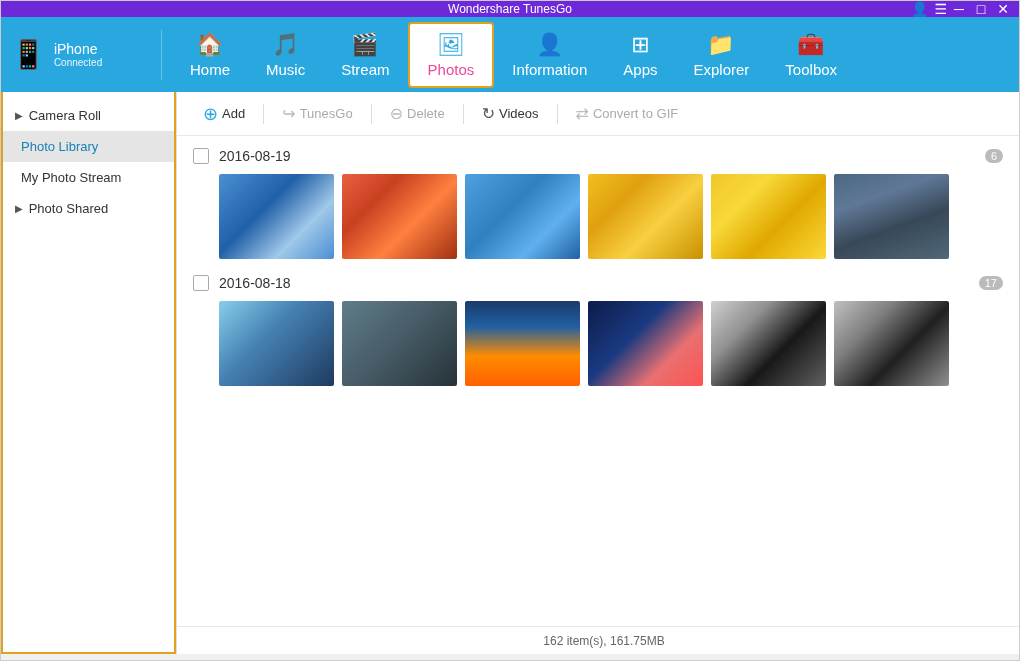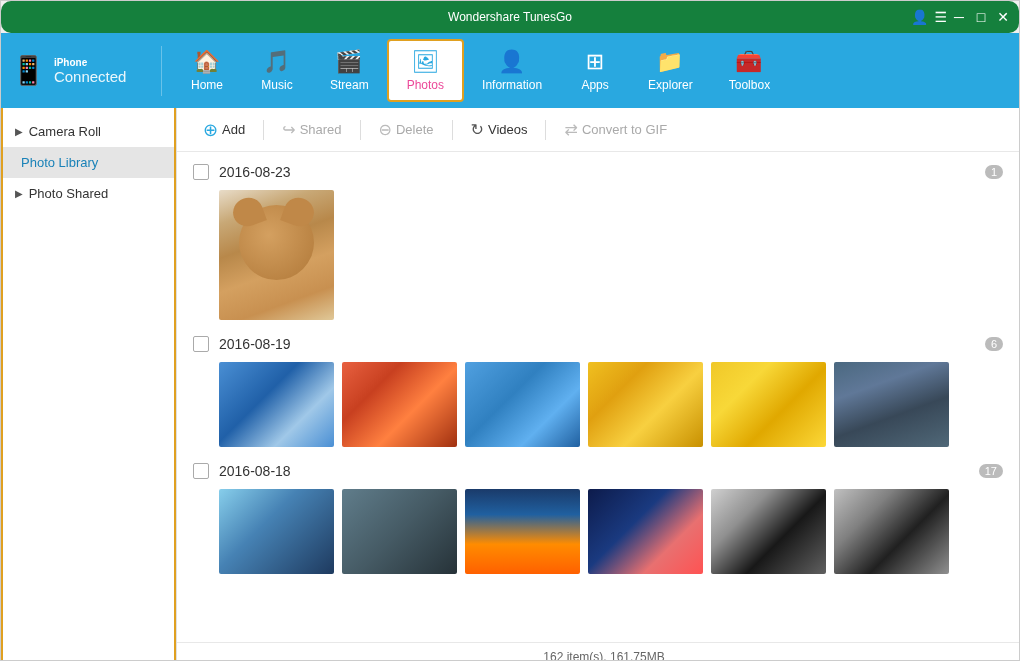--- a/index.html
+++ b/index.html
@@ -1,28 +1,27 @@
 <!DOCTYPE html>
 <html><head>
   <meta charset="utf-8">
   <style>
     * { margin: 0; padding: 0; box-sizing: border-box; }
     body { width: 1020px; height: 661px; font-family: Arial, sans-serif; overflow: hidden; background: #f0f0f0; border: 1px solid #ccc; }
 
     
     .title-bar {
-      background: #15803d;
-      height: 32px;
+      background: #6d28d9;
+      height: 16px;
       display: flex;
       align-items: center;
       justify-content: center;
       color: white;
       font-size: 12px;
       position: relative;
-      border-radius: 10px;
     }
     .title-bar-controls {
       position: absolute;
       right: 8px;
       display: flex;
       gap: 6px;
       align-items: center;
     }
     .title-bar-btn {
       color: white;
@@ -51,22 +50,22 @@
       align-items: center;
       color: white;
       margin-right: 20px;
       min-width: 130px;
     }
     .device-icon {
       font-size: 28px;
       margin-right: 8px;
     }
     .device-text { font-size: 13px; }
-    .device-text .device-name { font-weight: bold; font-size: 10px; }
-    .device-text .device-status { font-size: 15px; opacity: 0.9; }
+    .device-text .device-name { font-weight: normal; font-size: 14px; }
+    .device-text .device-status { font-size: 10px; opacity: 0.9; }
     .nav-divider {
       width: 1px;
       height: 50px;
       background: rgba(255,255,255,0.3);
       margin-right: 10px;
     }
     .nav-items {
       display: flex;
       gap: 0;
       flex: 1;
@@ -82,21 +81,21 @@
       border-radius: 4px;
       min-width: 70px;
     }
     .nav-item.active {
       background: white;
       color: #29a8e0;
       border: 2px solid #e0a020;
       border-radius: 4px;
     }
     .nav-item .nav-icon { font-size: 22px; margin-bottom: 3px; }
-    .nav-item .nav-label { font-size: 12px; }
+    .nav-item .nav-label { font-size: 15px; }
     .nav-item.active .nav-icon { color: #29a8e0; }
     .nav-item.active .nav-label { color: #ec4899; }
 
     
     .main-layout {
       display: flex;
       height: calc(661px - 24px - 75px);
     }
 
     
@@ -282,72 +281,60 @@
   <div class="sidebar">
     <div class="sidebar-item">
       <span class="arrow">▶</span>
       <span class="item-label">Camera Roll</span>
     </div>
     <div class="sidebar-item active">
       <span class="arrow"></span>
       <span class="item-label">Photo Library</span>
     </div>
     <div class="sidebar-item">
+      <span class="arrow"></span>
+      <span class="item-label">My Photo Stream</span>
+    </div>
+    <div class="sidebar-item">
       <span class="arrow">▶</span>
       <span class="item-label">Photo Shared</span>
     </div>
   </div>
 
   <div class="content-area">
 
     <div class="toolbar">
       <button class="toolbar-btn">
         <span class="btn-icon" style="color:#29a8e0;font-size:18px;">⊕</span>
         <span>Add</span>
       </button>
       <div class="toolbar-sep"></div>
       <button class="toolbar-btn disabled">
         <span class="btn-icon">↪</span>
-        <span>Shared</span>
+        <span>TunesGo</span>
       </button>
       <div class="toolbar-sep"></div>
       <button class="toolbar-btn disabled">
         <span class="btn-icon">⊖</span>
         <span>Delete</span>
       </button>
       <div class="toolbar-sep"></div>
       <button class="toolbar-btn">
         <span class="btn-icon">↻</span>
         <span>Videos</span>
       </button>
       <div class="toolbar-sep"></div>
       <button class="toolbar-btn disabled">
         <span class="btn-icon">⇄</span>
         <span>Convert to GIF</span>
       </button>
     </div>
 
     <div class="scroll-area">
 
-      <div class="date-group">
-        <div class="date-header">
-          <div class="date-checkbox"></div>
-          <span class="date-label">2016-08-23</span>
-          <span class="date-count">1</span>
-        </div>
-        <div class="photo-grid">
-
-          <div style="width:115px;height:130px;background:linear-gradient(160deg,#e8dcc8 0%,#c8a876 20%,#b8884a 40%,#d4a060 60%,#c89050 80%,#e0c898 100%);border-radius:2px;position:relative;overflow:hidden;">
-
-            <div style="position:absolute;top:15px;left:20px;width:75px;height:75px;border-radius:50%;background:radial-gradient(ellipse at 40% 40%,#d4a060,#b07838);"></div>
-            <div style="position:absolute;top:8px;left:14px;width:30px;height:28px;border-radius:50% 50% 0 50%;background:#c08848;transform:rotate(-20deg);"></div>
-            <div style="position:absolute;top:8px;left:65px;width:30px;height:28px;border-radius:50% 50% 50% 0;background:#c08848;transform:rotate(20deg);"></div>
-          </div>
-        </div>
-      </div>
 
       <div class="date-group">
         <div class="date-header">
           <div class="date-checkbox"></div>
           <span class="date-label">2016-08-19</span>
           <span class="date-count">6</span>
         </div>
         <div class="photo-grid">
           <div style="width:115px;height:85px;background:linear-gradient(135deg,#4a8fd4 0%,#2060a8 40%,#a0c8e8 70%,#4a8fd4 100%);border-radius:2px;"></div>
           <div style="width:115px;height:85px;background:linear-gradient(135deg,#e86040 0%,#c84020 30%,#ff8040 60%,#a03010 100%);border-radius:2px;"></div>

